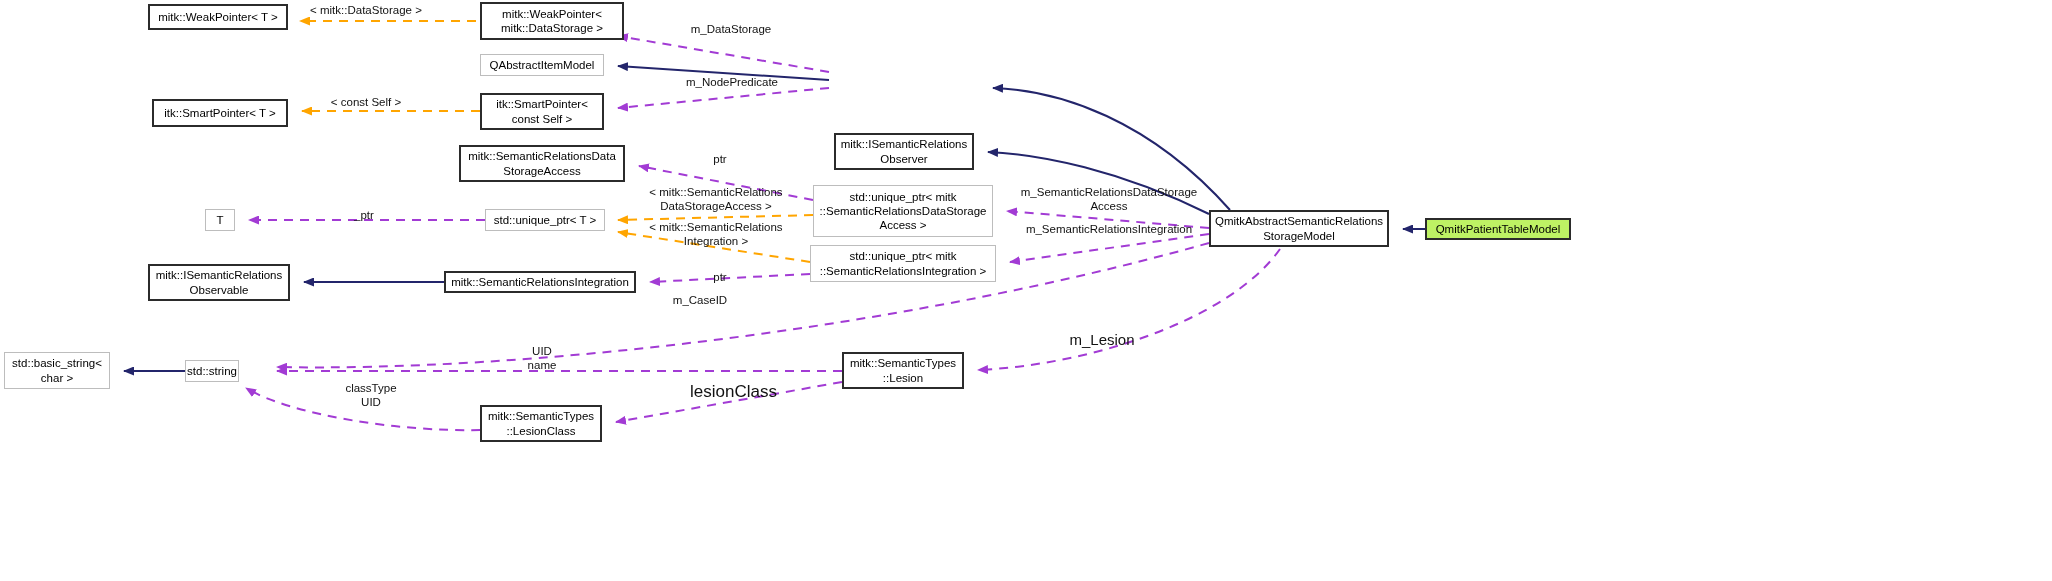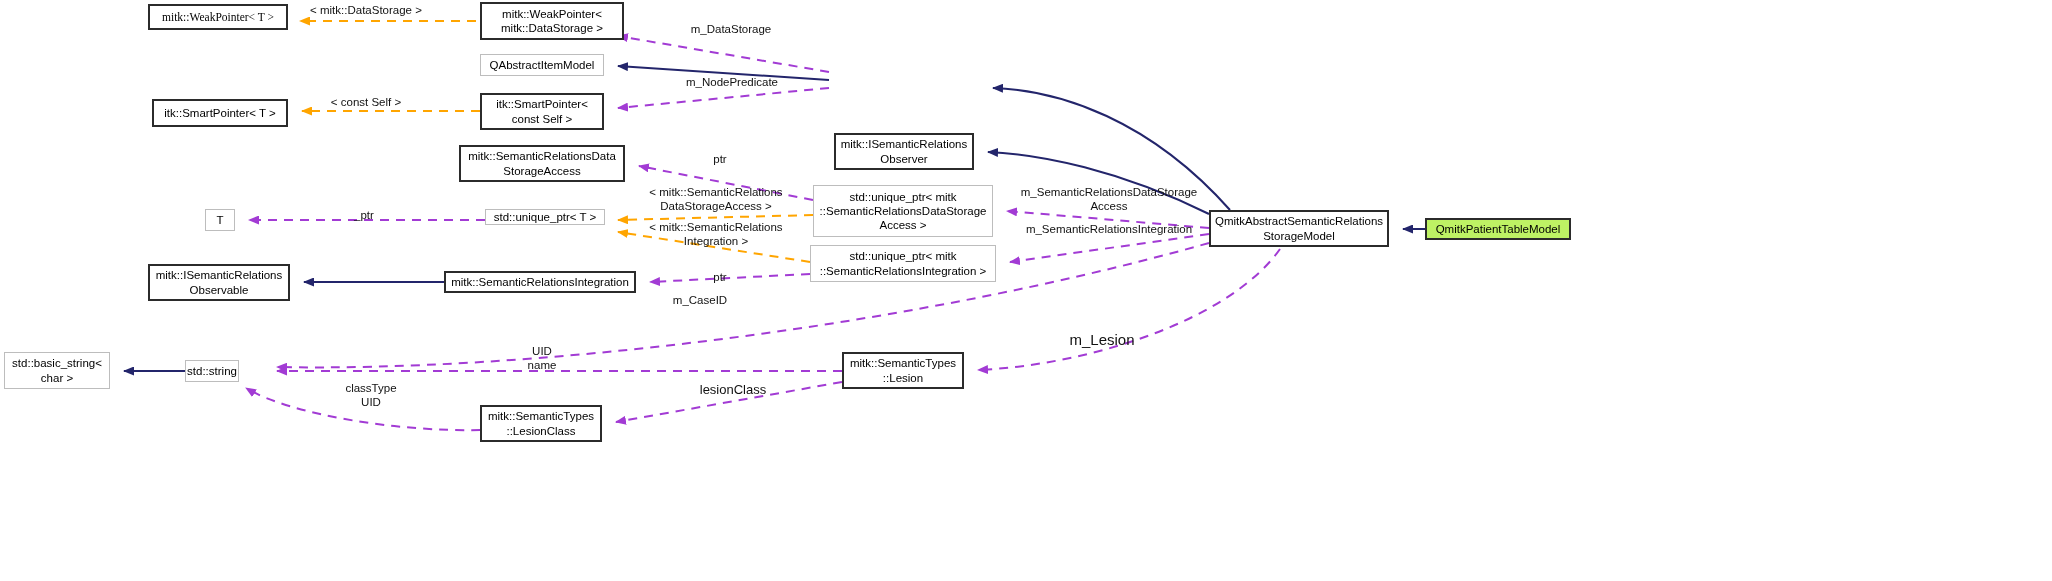--- a/index.html
+++ b/index.html
@@ -52,21 +52,21 @@
     <path d="M1280,249 C1230,320 1090,365 978,370" fill="none" stroke="#a23bd4" stroke-width="2" stroke-dasharray="9,7" marker-end="url(#arrow-usage)"></path>
 
     <path d="M829,80 L618,66" fill="none" stroke="#23256b" stroke-width="2" marker-end="url(#arrow-inherit)"></path>
     <path d="M1230,210 C1150,120 1060,90 993,88" fill="none" stroke="#23256b" stroke-width="2" marker-end="url(#arrow-inherit)"></path>
     <path d="M1209,214 C1120,170 1040,154 988,152" fill="none" stroke="#23256b" stroke-width="2" marker-end="url(#arrow-inherit)"></path>
     <path d="M1425,229 L1403,229" fill="none" stroke="#23256b" stroke-width="2" marker-end="url(#arrow-inherit)"></path>
     <path d="M444,282 L304,282" fill="none" stroke="#23256b" stroke-width="2" marker-end="url(#arrow-inherit)"></path>
     <path d="M185,371 L124,371" fill="none" stroke="#23256b" stroke-width="2" marker-end="url(#arrow-inherit)"></path>
   </svg>
 
-  <div class="node n-strong" style="left:148px;top:4px;width:140px;height:26px;font-size:11.5px;font-family:Liberation Serif, serif;">
+  <div class="node n-strong" style="left:148px;top:4px;width:140px;height:26px;font-size:11.5px;">
       <span class="nlabel">mitk::WeakPointer&lt; T &gt;</span>
     </div>
   <div class="node n-strong" style="left:480px;top:2px;width:144px;height:38px;font-size:11.5px;">
       <span class="nlabel">mitk::WeakPointer&lt;
 mitk::DataStorage &gt;</span>
     </div>
   <div class="node n-light" style="left:480px;top:54px;width:124px;height:22px;font-size:11.5px;">
       <span class="nlabel">QAbstractItemModel</span>
     </div>
   <div class="node n-strong" style="left:152px;top:99px;width:136px;height:28px;font-size:11.5px;">
@@ -85,21 +85,21 @@
 StorageAccess</span>
     </div>
   <div class="node n-light" style="left:813px;top:185px;width:180px;height:52px;font-size:11.5px;">
       <span class="nlabel">std::unique_ptr&lt; mitk
 ::SemanticRelationsDataStorage
 Access &gt;</span>
     </div>
   <div class="node n-light" style="left:205px;top:209px;width:30px;height:22px;font-size:11.5px;">
       <span class="nlabel">T</span>
     </div>
-  <div class="node n-light" style="left:485px;top:209px;width:120px;height:16px;font-size:11.5px;">
+  <div class="node n-light" style="left:485px;top:209px;width:120px;height:22px;font-size:11.5px;">
       <span class="nlabel">std::unique_ptr&lt; T &gt;</span>
     </div>
   <div class="node n-light" style="left:810px;top:245px;width:186px;height:37px;font-size:11.5px;">
       <span class="nlabel">std::unique_ptr&lt; mitk
 ::SemanticRelationsIntegration &gt;</span>
     </div>
   <div class="node n-strong" style="left:1209px;top:210px;width:180px;height:37px;font-size:11.5px;">
       <span class="nlabel">QmitkAbstractSemanticRelations
 StorageModel</span>
     </div>
@@ -142,15 +142,15 @@
   <div class="edge-label" style="left:1004px;top:186px;width:210px;font-size:11.5px;"><span>m_SemanticRelationsDataStorage
 Access</span></div>
   <div class="edge-label" style="left:1009px;top:223px;width:200px;font-size:11.5px;"><span>m_SemanticRelationsIntegration</span></div>
   <div class="edge-label" style="left:705px;top:271px;width:30px;font-size:11.5px;"><span>ptr</span></div>
   <div class="edge-label" style="left:655px;top:294px;width:90px;font-size:11.5px;"><span>m_CaseID</span></div>
   <div class="edge-label" style="left:1060px;top:331px;width:84px;font-size:15px;text-align:center;"><span>m_Lesion</span></div>
   <div class="edge-label" style="left:502px;top:345px;width:80px;font-size:11.5px;"><span>UID
 name</span></div>
   <div class="edge-label" style="left:330px;top:382px;width:82px;font-size:11.5px;"><span>classType
 UID</span></div>
-  <div class="edge-label" style="left:690px;top:382px;width:86px;font-size:13px;"><span>lesionClass</span></div>
+  <div class="edge-label" style="left:690px;top:382px;width:86px;font-size:17px;"><span>lesionClass</span></div>
 
 </div>
 
 </body></html>

